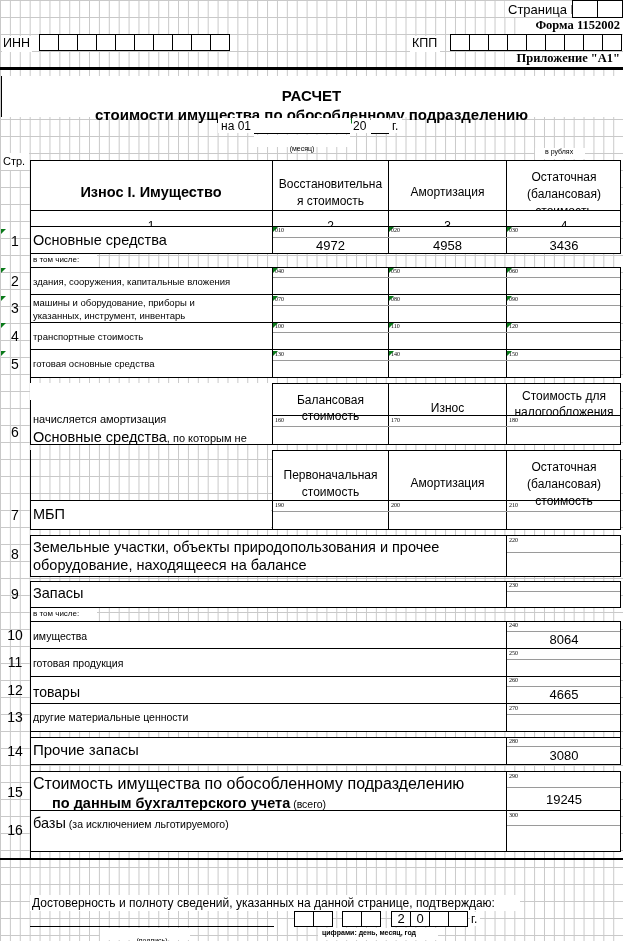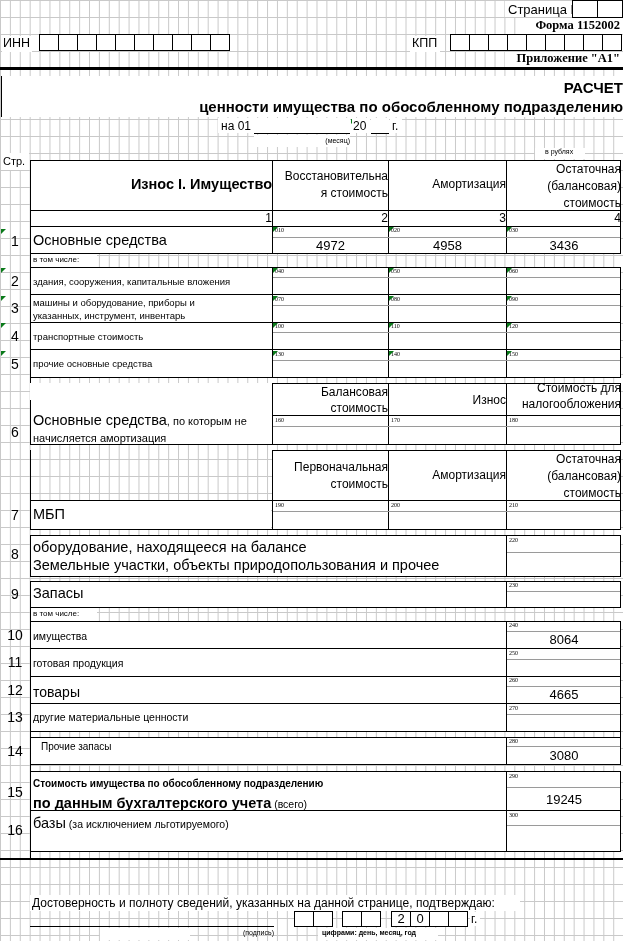--- a/index.html
+++ b/index.html
@@ -10,21 +10,21 @@
       linear-gradient(to right, #c9c9c9 1px, transparent 1px),
       linear-gradient(to bottom, #c9c9c9 1px, transparent 1px);
     background-size:9.9px 100%, 100% 17px;
     font-family:"Liberation Sans", "DejaVu Sans", sans-serif;
     color:#000;
   }
   .box { position:absolute; background:#fff; border:1px solid #000; box-sizing:border-box; }
   .cellrow { position:absolute; display:flex; }
   .cellrow .c { width:20px; height:17px; border:1px solid #000; box-sizing:border-box; background:#fff; margin-left:-1px; }
   .txt { position:absolute; white-space:nowrap; }
-  .ctr { text-align:right; }
+  .ctr { text-align:center;margin-top:8px; }
   .hline { position:absolute; background:#000; }
   .vline { position:absolute; background:#000; }
   .code { position:absolute; font-family:"Liberation Serif", serif; font-size:6px; line-height:7px; color:#000; }
   .mark { position:absolute; width:0; height:0; border-top:5px solid #0a7a1a; border-right:5px solid transparent; }
   .val { position:absolute; font-size:13px; text-align:center; }
   .rownum { position:absolute; width:30px; text-align:center; font-size:14px; }
   .sep-inner { position:absolute; background:#9a9a9a; height:1px; }
   .wbg { position:absolute; background:#fff; }
 </style>
 </head>
@@ -69,21 +69,21 @@
   <div class="c"></div>
 </div>
 
 <div class="wbg" style="left:505px;top:52px;width:118px;height:15px;"></div>
 <div class="txt" style="right:3px;top:51px;font-size:12.5px;font-weight:bold;font-family:'Liberation Serif',serif;">Приложение "А1"</div>
 
 <div class="hline" style="left:0;top:67px;width:623px;height:3px;"></div>
 
 <div class="wbg" style="left:1px;top:76px;width:621px;height:41px;border-left:1px solid #000;"></div>
 <div class="txt ctr" style="left:0;width:623px;top:79px;font-size:15px;font-weight:bold;">РАСЧЕТ</div>
-<div class="txt ctr" style="left:0;width:623px;top:98px;font-size:15px;font-weight:bold;">ценности имущества по обособленному подразделению</div>
+<div class="txt ctr" style="left:0;width:623px;top:98px;font-size:15px;font-weight:bold;">стоимости имущества по обособленному подразделению</div>
 
 <div class="wbg" style="left:218px;top:118px;width:36px;height:15px;"></div>
 <div class="txt" style="left:221px;top:119px;font-size:12px;">на 01</div>
 <div class="wbg" style="left:254px;top:118px;width:96px;height:15px;border-bottom:1px solid #000;"></div>
 <div class="mark" style="left:351px;top:119px;"></div>
 <div class="wbg" style="left:352px;top:118px;width:18px;height:15px;"></div>
 <div class="txt" style="left:353px;top:119px;font-size:12px;">20</div>
 <div class="wbg" style="left:371px;top:118px;width:18px;height:15px;border-bottom:1px solid #000;"></div>
 <div class="wbg" style="left:390px;top:118px;width:12px;height:15px;"></div>
 <div class="txt" style="left:392px;top:119px;font-size:12px;">г.</div>
@@ -181,21 +181,21 @@
 <div class="sep-inner" style="left:273px;top:332px;width:347px;"></div>
 <div class="code" style="left:275px;top:323px;">100</div>
 <div class="mark" style="left:273px;top:323px;"></div>
 <div class="code" style="left:391px;top:323px;">110</div>
 <div class="mark" style="left:389px;top:323px;"></div>
 <div class="code" style="left:509px;top:323px;">120</div>
 <div class="mark" style="left:507px;top:323px;"></div>
 
 <div class="mark" style="left:1px;top:351px;"></div>
 <div class="rownum" style="left:0;top:356px;">5</div>
-<div class="txt" style="left:33px;top:358px;font-size:9.5px;">прочие основные средства</div>
+<div class="txt" style="left:33px;top:358px;font-size:9.5px;">готовая основные средства</div>
 <div class="sep-inner" style="left:273px;top:360px;width:347px;"></div>
 <div class="code" style="left:275px;top:351px;">130</div>
 <div class="mark" style="left:273px;top:351px;"></div>
 <div class="code" style="left:391px;top:351px;">140</div>
 <div class="mark" style="left:389px;top:351px;"></div>
 <div class="code" style="left:509px;top:351px;">150</div>
 <div class="mark" style="left:507px;top:351px;"></div>
 
 <div class="vline" style="left:30px;top:377px;width:1px;height:6px;"></div>
 
@@ -211,22 +211,22 @@
   <div>Балансовая</div>
     <div>стоимость</div>
 </div>
 <div class="txt ctr" style="left:389px;width:117px;top:393px;font-size:12px;">Износ</div>
 <div class="txt ctr" style="left:507px;width:114px;top:380px;font-size:12px;line-height:16px;">
   <div>Стоимость для</div>
     <div>налогообложения</div>
 </div>
 <div class="rownum" style="left:0;top:424px;">6</div>
 <div class="txt" style="left:33px;top:411px;line-height:17px;">
+  <div style="font-size:11px;">начисляется амортизация</div>
   <div><span style="font-size:14.5px;">Основные средства</span><span style="font-size:11px;">, по которым не</span></div>
-  <div style="font-size:11px;">начисляется амортизация</div>
 </div>
 <div class="code" style="left:275px;top:417px;">160</div>
 <div class="code" style="left:391px;top:417px;">170</div>
 <div class="code" style="left:509px;top:417px;">180</div>
 
 <div class="box" style="left:272px;top:450px;width:349px;height:80px;"></div>
 <div class="vline" style="left:30px;top:450px;width:1px;height:80px;"></div>
 <div class="hline" style="left:30px;top:529px;width:242px;height:1px;"></div>
 <div class="vline" style="left:388px;top:450px;width:1px;height:80px;"></div>
 <div class="vline" style="left:506px;top:450px;width:1px;height:80px;"></div>
@@ -247,22 +247,22 @@
 <div class="txt" style="left:33px;top:506px;font-size:14.5px;">МБП</div>
 <div class="code" style="left:275px;top:502px;">190</div>
 <div class="code" style="left:391px;top:502px;">200</div>
 <div class="code" style="left:509px;top:502px;">210</div>
 
 <div class="box" style="left:30px;top:535px;width:591px;height:42px;"></div>
 <div class="vline" style="left:506px;top:535px;width:1px;height:42px;"></div>
 <div class="sep-inner" style="left:507px;top:552px;width:113px;"></div>
 <div class="rownum" style="left:0;top:546px;">8</div>
 <div class="txt" style="left:33px;top:538px;font-size:14.5px;line-height:18px;">
-  <div>оборудование, находящееся на балансе</div>
-    <div>Земельные участки, объекты природопользования и прочее</div>
+  <div>Земельные участки, объекты природопользования и прочее</div>
+    <div>оборудование, находящееся на балансе</div>
 </div>
 <div class="code" style="left:509px;top:537px;">220</div>
 
 <div class="box" style="left:30px;top:581px;width:591px;height:27px;"></div>
 <div class="vline" style="left:506px;top:581px;width:1px;height:27px;"></div>
 <div class="sep-inner" style="left:507px;top:591px;width:113px;"></div>
 <div class="rownum" style="left:0;top:586px;">9</div>
 <div class="txt" style="left:33px;top:585px;font-size:14.5px;">Запасы</div>
 <div class="code" style="left:509px;top:582px;">230</div>
 
@@ -299,33 +299,33 @@
 <div class="sep-inner" style="left:507px;top:714px;width:113px;"></div>
 <div class="val" style="left:507px;width:114px;top:715px;"></div>
 
 <div class="vline" style="left:30px;top:731px;width:1px;height:6px;"></div>
 <div class="vline" style="left:620px;top:731px;width:1px;height:6px;"></div>
 
 <div class="box" style="left:30px;top:737px;width:591px;height:28px;"></div>
 <div class="vline" style="left:506px;top:737px;width:1px;height:28px;"></div>
 <div class="sep-inner" style="left:507px;top:746px;width:113px;"></div>
 <div class="rownum" style="left:0;top:743px;">14</div>
-<div class="txt" style="left:41px;top:741px;font-size:10px;">Прочие запасы</div>
+<div class="txt" style="left:33px;top:741px;font-size:15px;">Прочие запасы</div>
 <div class="code" style="left:509px;top:738px;">280</div>
 <div class="val" style="left:507px;width:114px;top:748px;">3080</div>
 
 <div class="vline" style="left:30px;top:764px;width:1px;height:8px;"></div>
 
 <div class="box" style="left:30px;top:771px;width:591px;height:40px;"></div>
 <div class="vline" style="left:506px;top:771px;width:1px;height:40px;"></div>
 <div class="sep-inner" style="left:507px;top:787px;width:113px;"></div>
 <div class="rownum" style="left:0;top:784px;">15</div>
 <div class="txt" style="left:33px;top:774px;line-height:19px;">
-  <div style="font-size:10px;font-weight:bold;">Стоимость имущества по обособленному подразделению</div>
-  <div><span style="font-size:14.5px;font-weight:bold;">по данным бухгалтерского учета</span><span style="font-size:10.5px;"> (всего)</span></div>
+  <div style="font-size:16px;font-weight:normal;">Стоимость имущества по обособленному подразделению</div>
+  <div><span style="font-size:14.5px;font-weight:bold;margin-left:19px;">по данным бухгалтерского учета</span><span style="font-size:10.5px;"> (всего)</span></div>
 </div>
 <div class="code" style="left:509px;top:773px;">290</div>
 <div class="val" style="left:507px;width:114px;top:792px;">19245</div>
 
 <div class="box" style="left:30px;top:810px;width:591px;height:42px;"></div>
 <div class="vline" style="left:506px;top:810px;width:1px;height:42px;"></div>
 <div class="sep-inner" style="left:507px;top:825px;width:113px;"></div>
 <div class="rownum" style="left:0;top:822px;">16</div>
 <div class="txt" style="left:33px;top:813px;line-height:19px;">
   <div><span style="font-size:14.5px;">базы</span><span style="font-size:10.5px;"> (за исключением льготируемого)</span></div>

